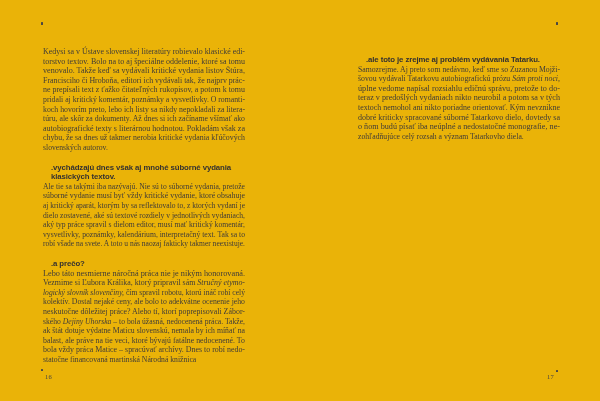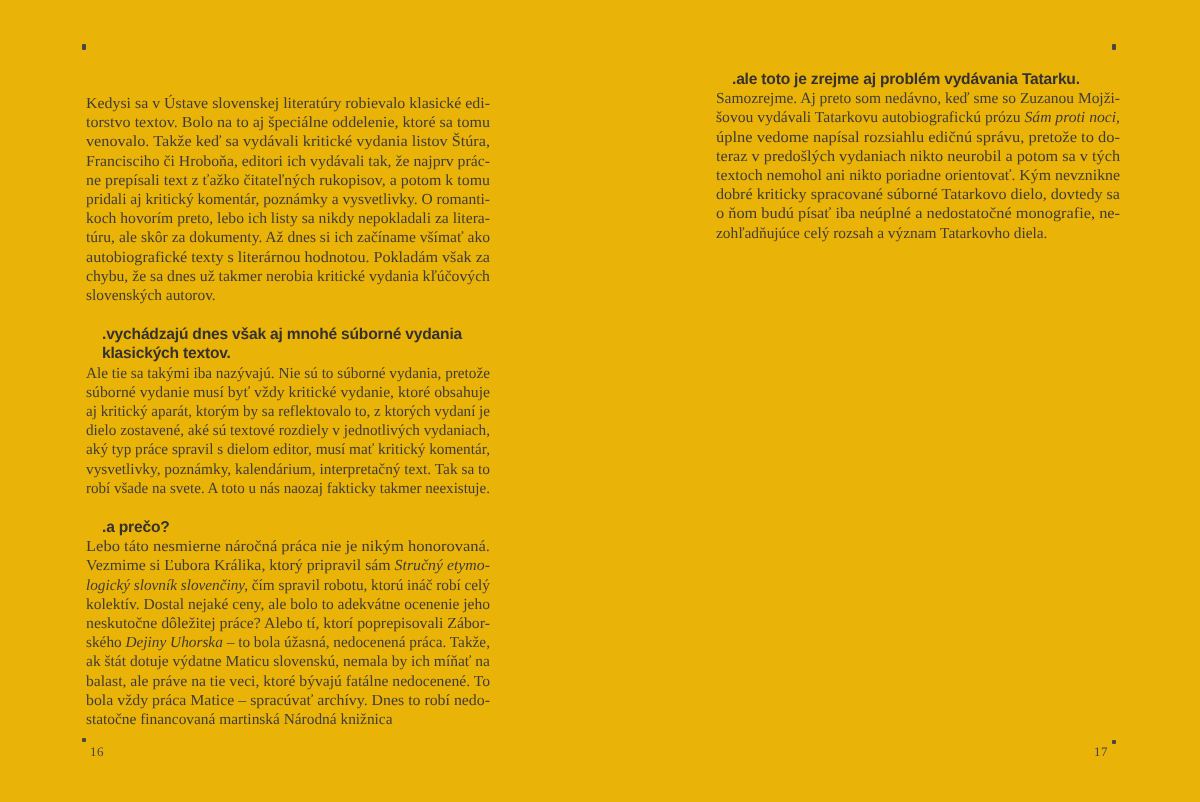--- a/index.html
+++ b/index.html
@@ -25,21 +25,21 @@
   .mark.tl { left: 41px; top: 22px; }
   .mark.tr { left: 556px; top: 22px; }
   .mark.bl { left: 41px; top: 369px; height: 2px; }
   .mark.br { left: 556px; top: 370px; height: 2px; }
   .textcol {
     position: absolute;
     width: 214px;
     height: 332px;
   }
   .textcol.left { left: 43px; top: 46px; }
-  .textcol.right { left: 358px; top: 34px; text-align: right; }
+  .textcol.right { left: 358px; top: 54px; text-align: right; }
   .textcol svg { display: block; overflow: visible; }
   .textcol svg text.paragraph {
     font-family: "Liberation Serif", serif;
     font-size: 7.7px;
     fill: #3f3b38;
   }
   .textcol svg text.heading {
     font-family: "Liberation Sans", sans-serif;
     font-size: 7.8px;
     font-weight: bold;

